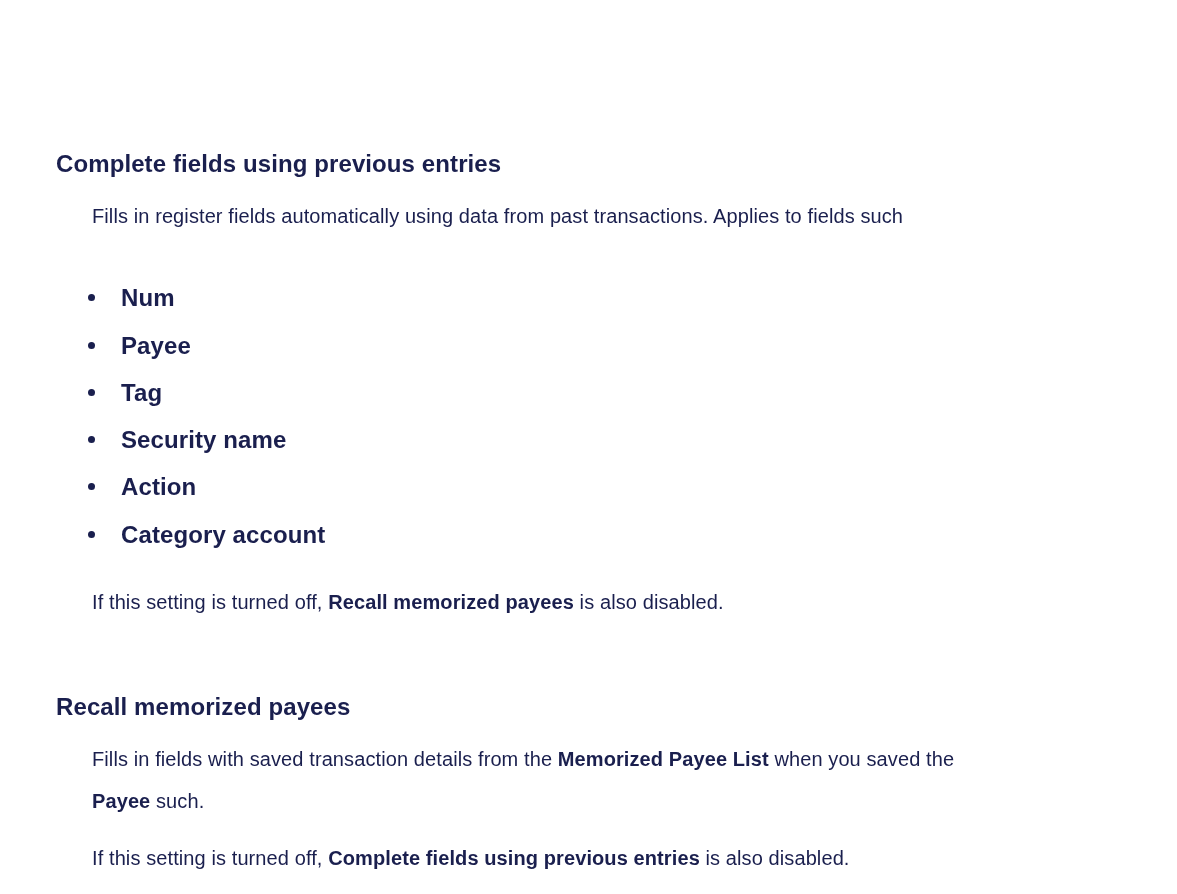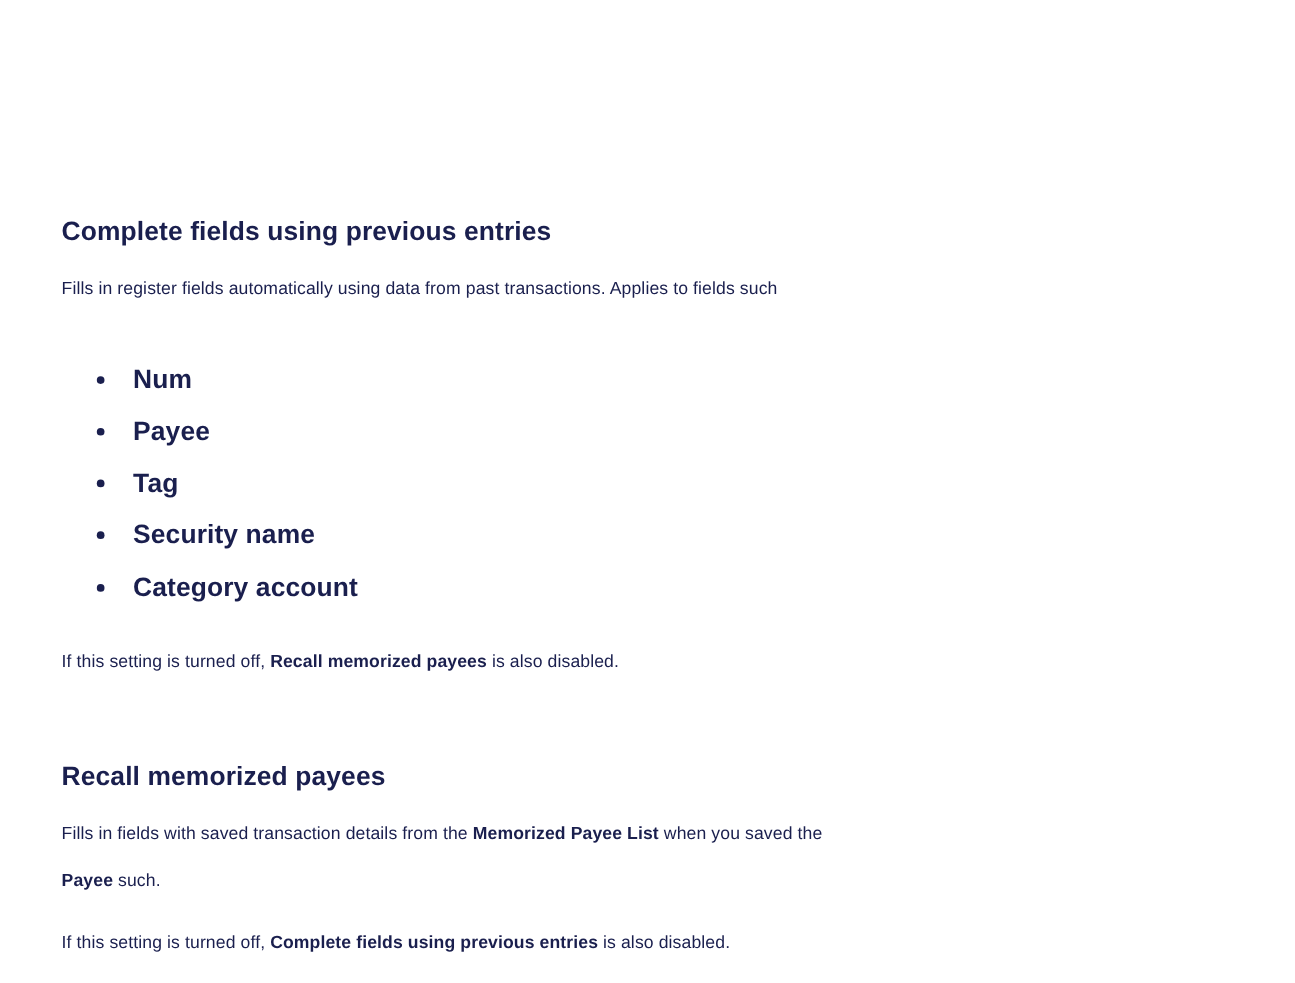--- a/index.html
+++ b/index.html
@@ -27,24 +27,25 @@
   h2.heading {
     font-size: 24px;
     line-height: 32px;
     font-weight: 700;
     margin: 53px 0 15px 0;
     letter-spacing: 0.1px;
   }
   h2.heading:first-child { margin-top: 0; }
   .para { margin: 0 0 15px 0; }
   .para .line {
-    font-size: 16px;
+    font-size: 20px;
     line-height: 42px;
     letter-spacing: 0.1px;
     white-space: pre;
+    margin-left: 36px;
   }
   .b { font-weight: 700; }
   ul.bullet-list {
     list-style: none;
     margin: 20px 0 20px 32px;
     padding: 0;
   }
   ul.bullet-list li {
     position: relative;
     padding-left: 33px;
@@ -70,20 +71,21 @@
 <main class="article">
     <h2 class="heading">Complete fields using previous entries</h2>
     <div class="para">
       <div class="line"><span>Fills in register fields automatically using data from past transactions. Applies to fields such</span></div>
     </div>
     <ul class="bullet-list">
       <li><span class="dot"></span><span class="b">Num</span></li>
       <li><span class="dot"></span><span class="b">Payee</span></li>
       <li><span class="dot"></span><span class="b">Tag</span></li>
       <li><span class="dot"></span><span class="b">Security name</span></li>
+      <li><span class="dot"></span><span class="b">Action</span></li>
       <li><span class="dot"></span><span class="b">Category account</span></li>
     </ul>
     <div class="para">
       <div class="line"><span>If this setting is turned off, </span><span class="b">Recall memorized payees</span><span> is also disabled.</span></div>
     </div>
     <h2 class="heading">Recall memorized payees</h2>
     <div class="para">
       <div class="line"><span>Fills in fields with saved transaction details from the </span><span class="b">Memorized Payee List</span><span> when you saved the</span></div>
       <div class="line"><span class="b">Payee</span><span> such.</span></div>
     </div>

